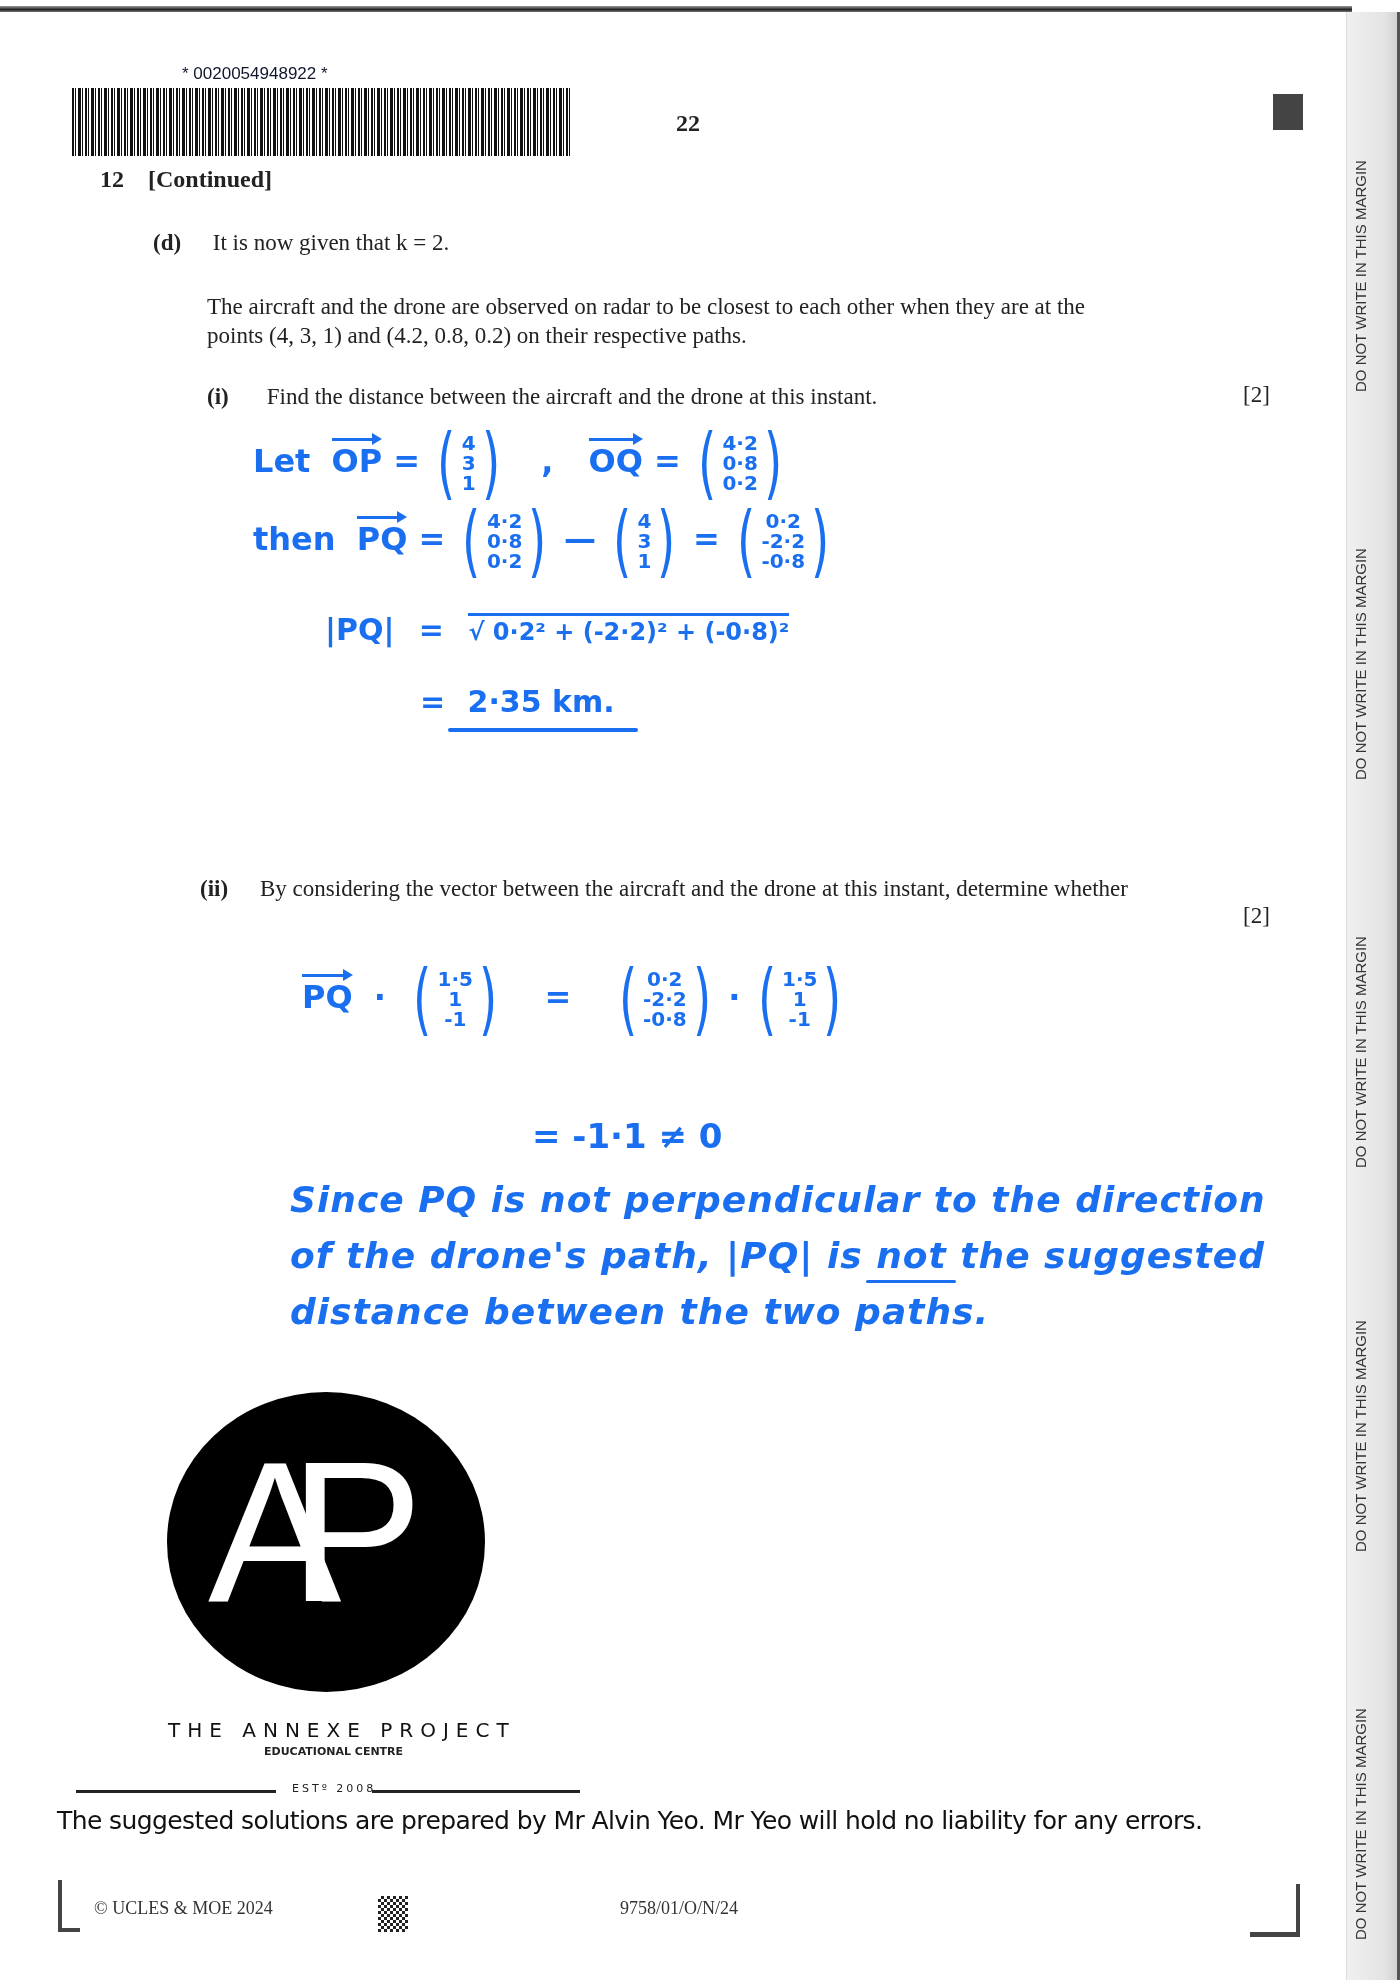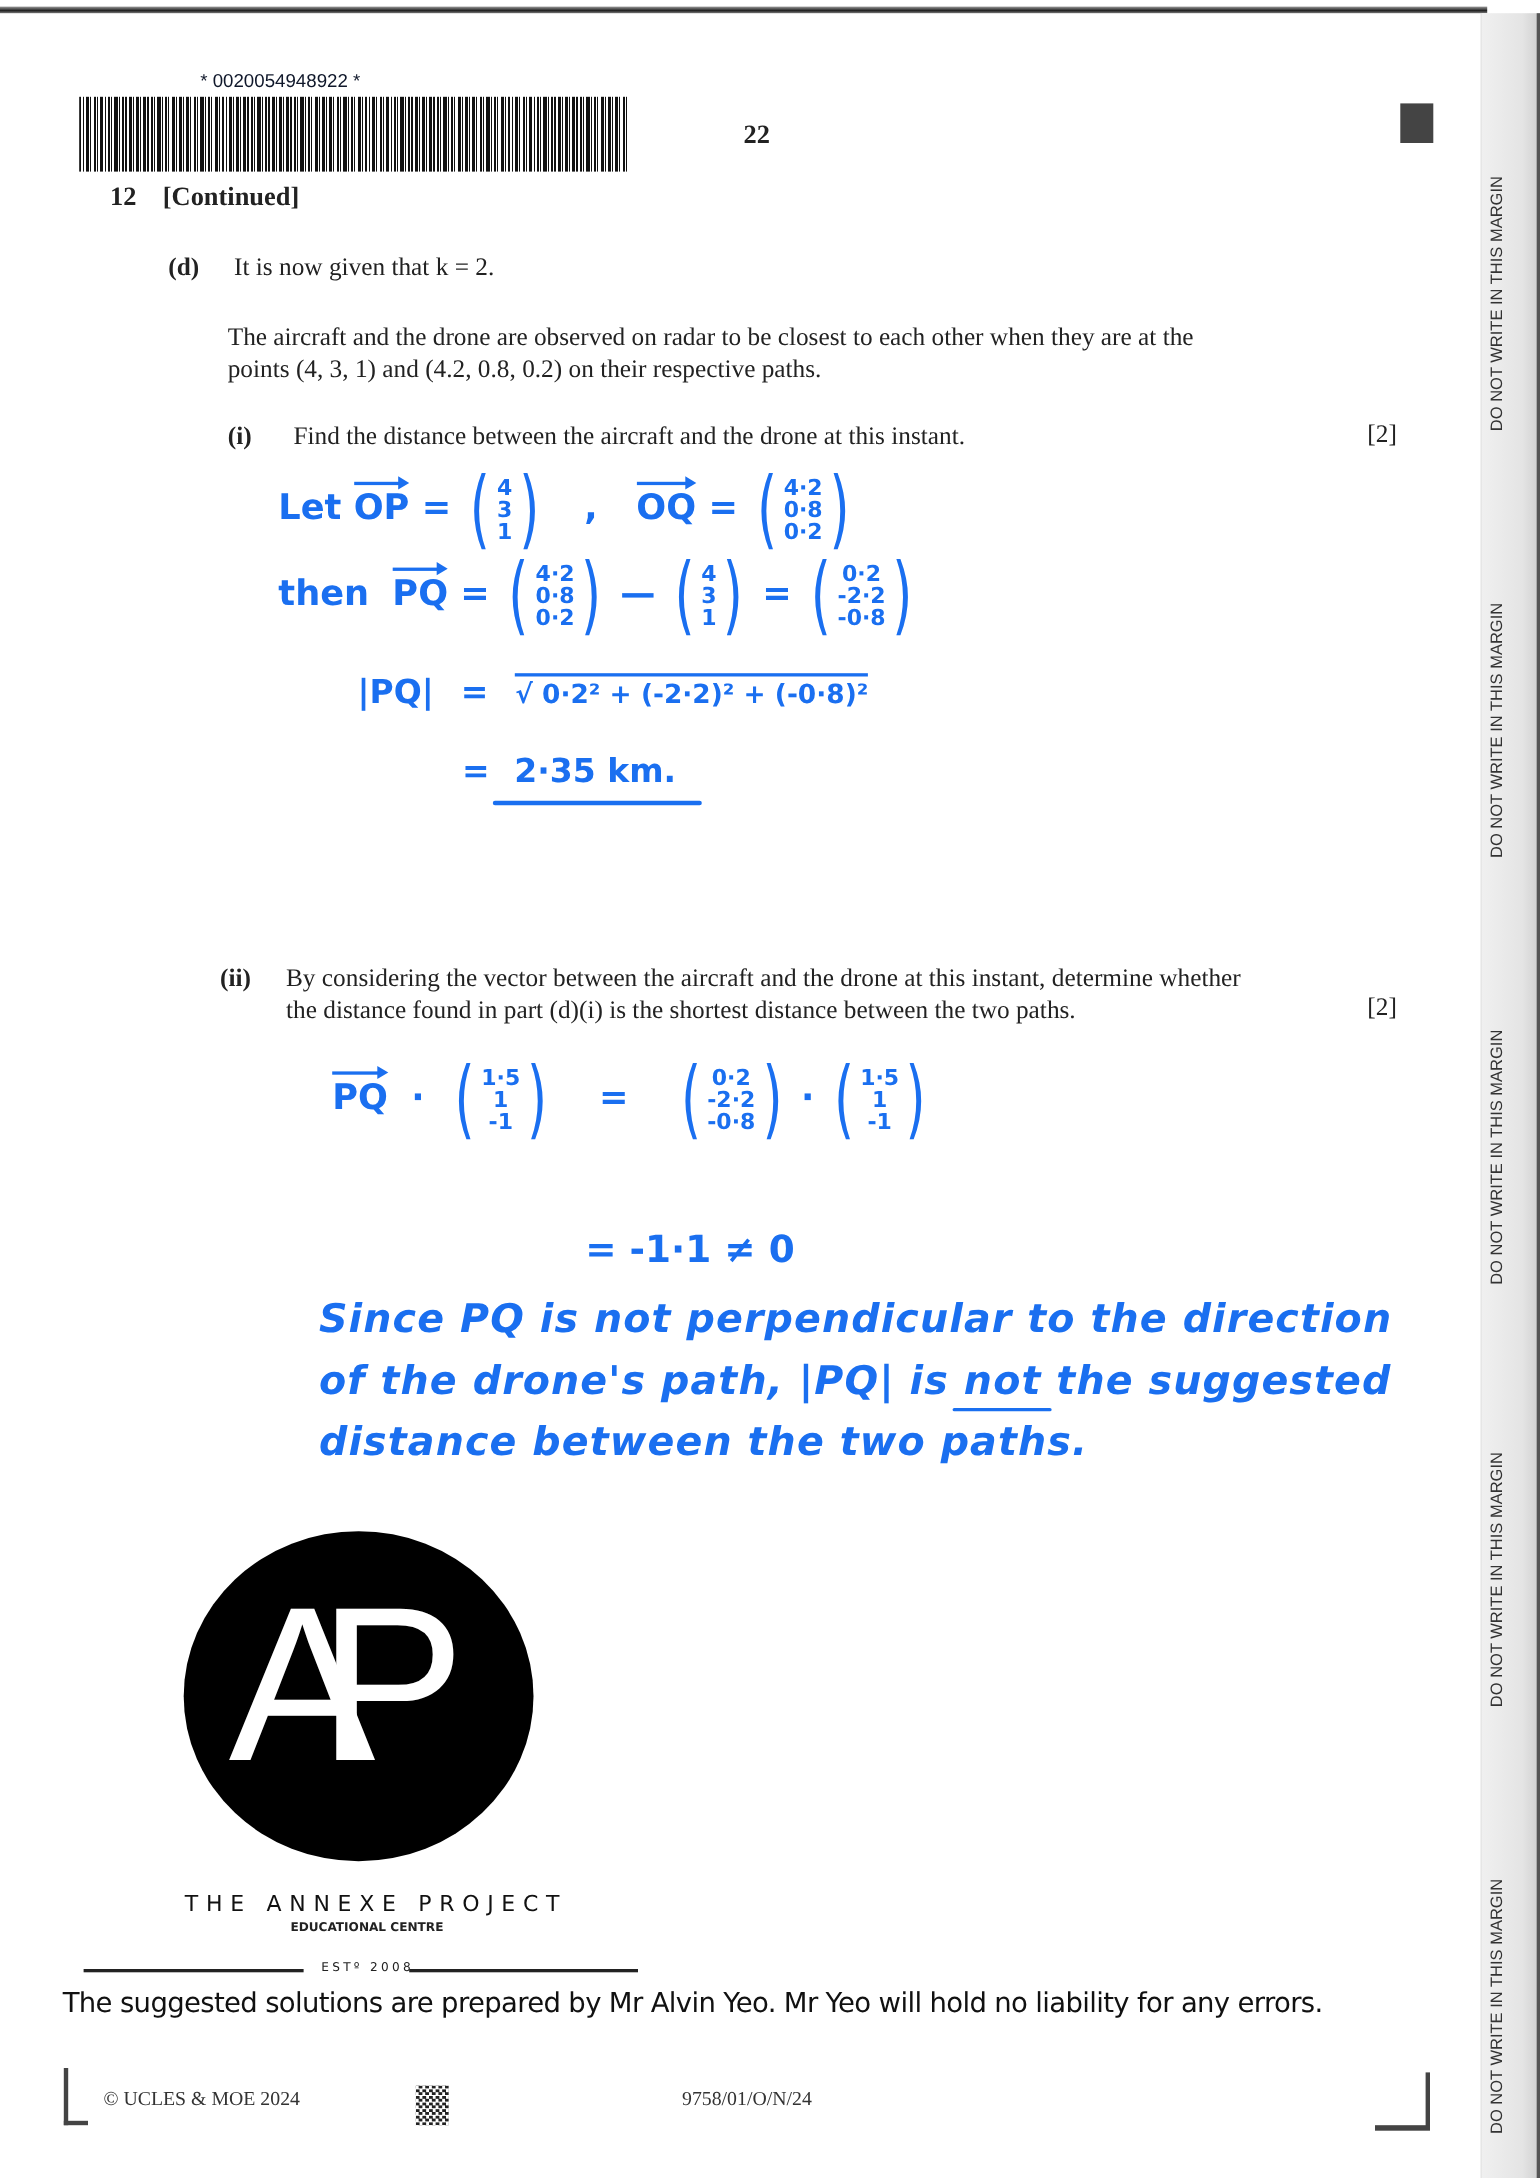--- a/index.html
+++ b/index.html
@@ -91,21 +91,21 @@
 </div>
 
 <div class="print" style="left:207px; top:382px;">
   <span class="part-label" style="width:54px">(i)</span>
   <span>Find the distance between the aircraft and the drone at this instant.</span>
 </div>
 <div class="marks" style="left:1243px; top:382px;">[2]</div>
 
 <div class="hand" style="left:253px; top:424px; font-size:32px;">
   <span>Let</span>
-  <span class="vec" style="margin-left:0">OP</span>
+  <span class="vec" style="margin-left:10px">OP</span>
   <span>=</span>
   <span class="colvec">
     <span class="paren">(</span>
       <span class="entries">
         <span>4</span>
         <span>3</span>
         <span>1</span>
       </span>
       <span class="paren">)</span>
   </span>
@@ -164,21 +164,20 @@
   <span style="border-top:3px solid #1a6ff0; padding-top:2px; font-size:24px;">√ 0·2² + (-2·2)² + (-0·8)²</span>
 </div>
 <div class="hand" style="left:420px; top:684px; font-size:30px;">
   <span>=</span>
   <span style="margin-left:12px">2·35 km.</span>
 </div>
 <div class="underline" style="left:448px; top:728px; width:190px;"></div>
 
 <div class="print" style="left:200px; top:874px;">
   <div><span class="part-label" style="width:60px">(ii)</span><span>By considering the vector between the aircraft and the drone at this instant, determine whether</span></div>
-  <div style="padding-left:60px">the distance found in part (d)(i) is the shortest distance between the two paths.</div>
 </div>
 <div class="marks" style="left:1243px; top:903px;">[2]</div>
 
 <div class="hand" style="left:302px; top:960px; font-size:32px;">
   <span class="vec">PQ</span>
   <span style="margin:0 10px">·</span>
   <span class="colvec">
     <span class="paren">(</span>
       <span class="entries">
         <span>1·5</span>

